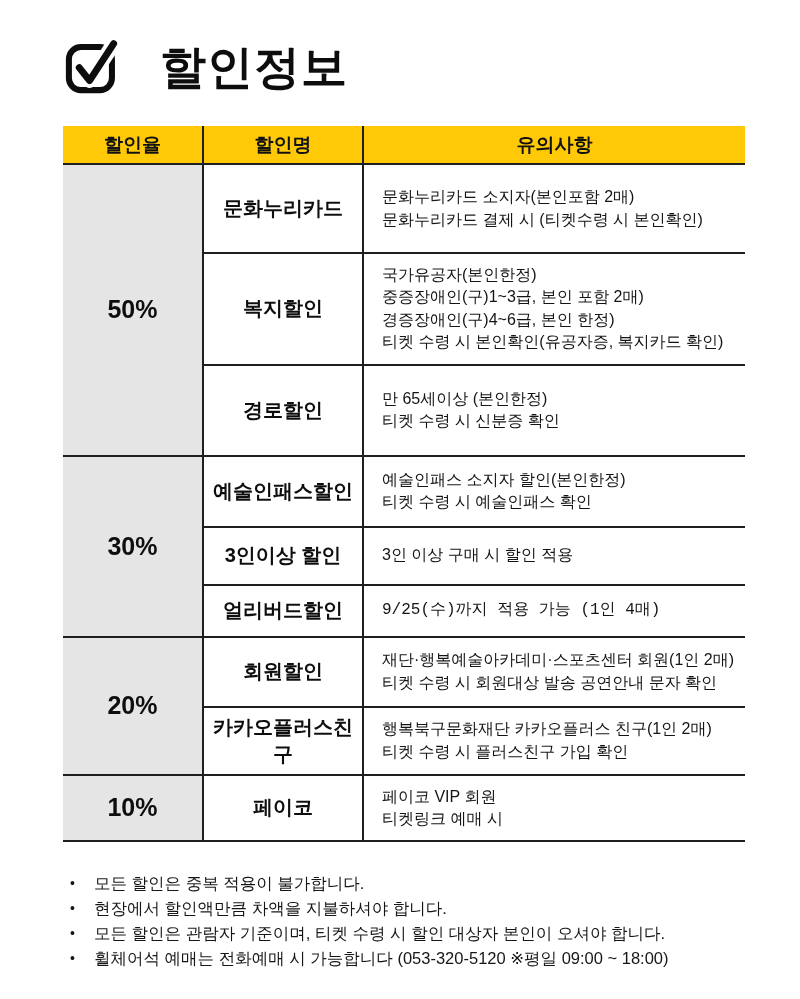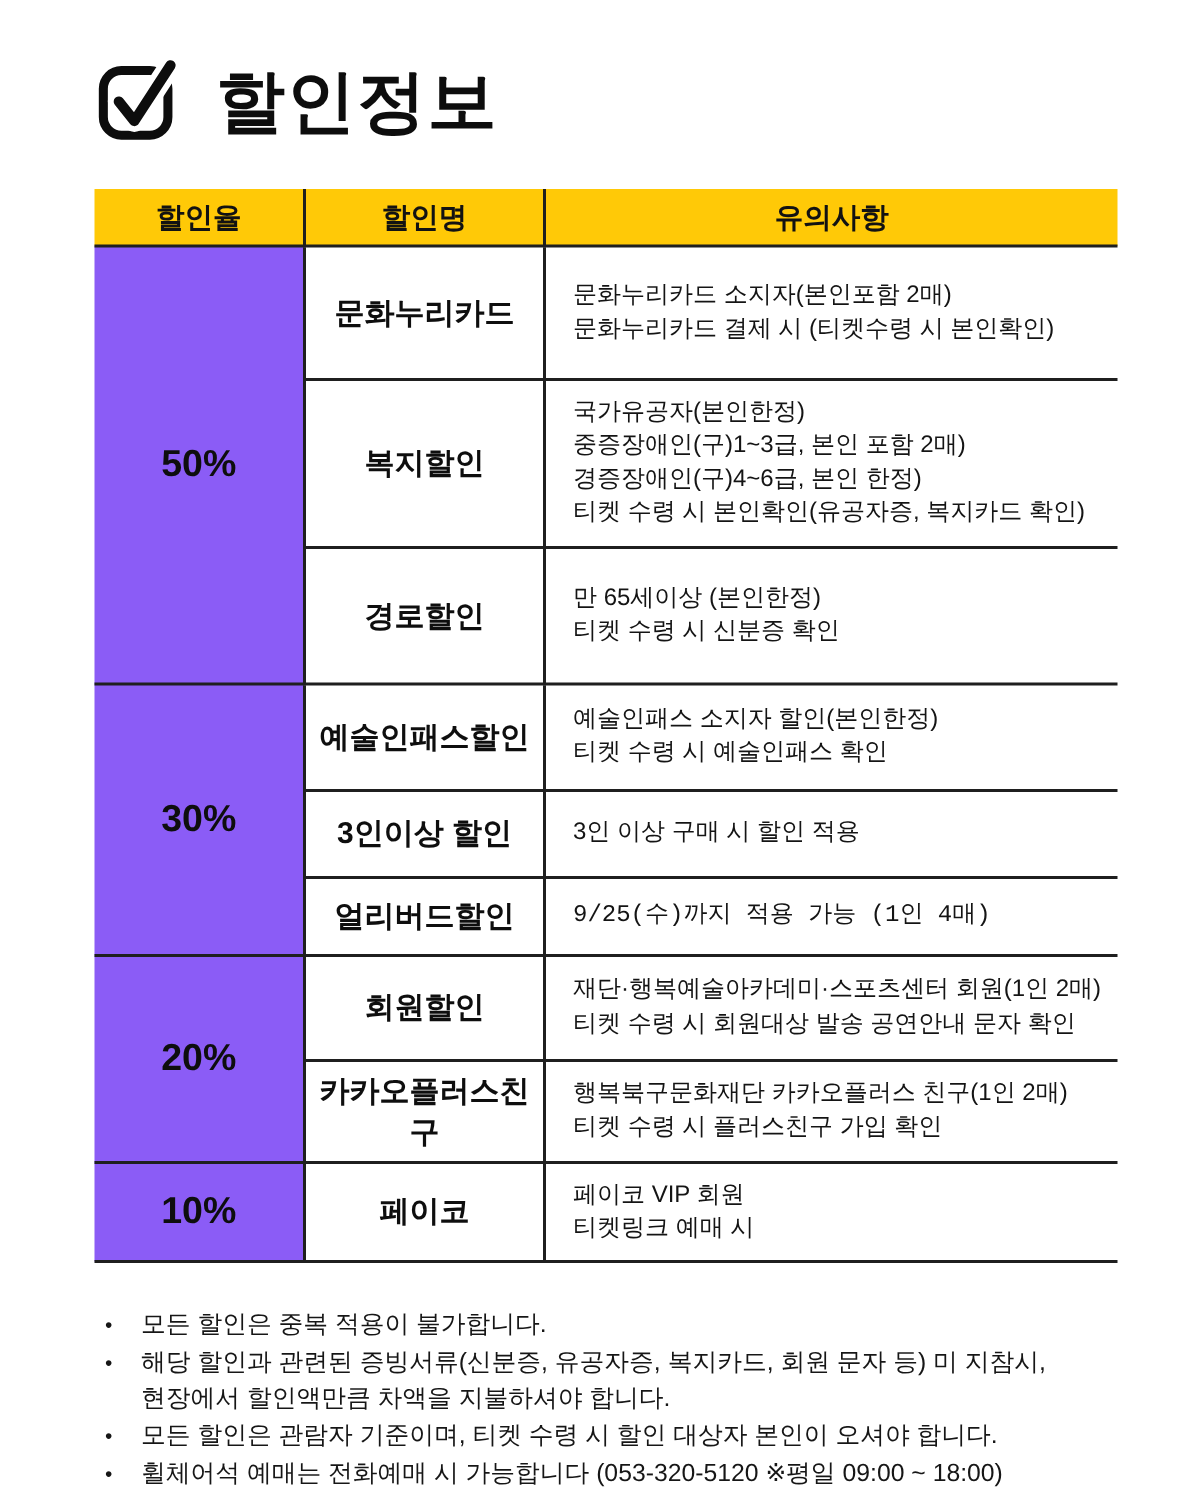--- a/index.html
+++ b/index.html
@@ -9,21 +9,21 @@
     font-family: "Liberation Sans", "DejaVu Sans", sans-serif;
     color: #141414;
     position: relative;
     overflow: hidden;
   }
 
   
   .page-header {
     display: flex; align-items: center;
     padding: 36px 0 0 62px;
-    gap: 20px;
+    gap: 36px;
     height: 100px;
   }
   .check-icon { width: 62px; height: 62px; flex: 0 0 auto; position: relative; top: -2px; }
   .page-title {
     font-size: 46px;
     font-weight: 900;
     letter-spacing: 1px;
     color: #0d0d0d;
   }
 
@@ -51,21 +51,21 @@
   .discount-table thead th {
     background: #ffc907;
     height: 38px;
     font-size: 19px;
     font-weight: 700;
     text-align: center;
     color: #121212;
   }
 
   td.rate-cell {
-    background: #8b5cf6;
+    background: #e5e5e5;
     text-align: center;
     font-size: 25px;
     font-weight: 800;
     color: #0e0e0e;
   }
   td.name-cell {
     text-align: center;
     font-size: 20px;
     font-weight: 800;
     color: #0e0e0e;
@@ -215,21 +215,20 @@
 <div class="footnotes">
     <div class="footnote">
       <span class="bullet">•</span>
       <div class="footnote-lines">
         <div class="footnote-line">모든 할인은 중복 적용이 불가합니다.</div>
       </div>
     </div>
     <div class="footnote">
       <span class="bullet">•</span>
       <div class="footnote-lines">
-        <div class="footnote-line">해당 할인과 관련된 증빙서류(신분증, 유공자증, 복지카드, 회원 문자 등) 미 지참시,</div>
         <div class="footnote-line">현장에서 할인액만큼 차액을 지불하셔야 합니다.</div>
       </div>
     </div>
     <div class="footnote">
       <span class="bullet">•</span>
       <div class="footnote-lines">
         <div class="footnote-line">모든 할인은 관람자 기준이며, 티켓 수령 시 할인 대상자 본인이 오셔야 합니다.</div>
       </div>
     </div>
     <div class="footnote">

